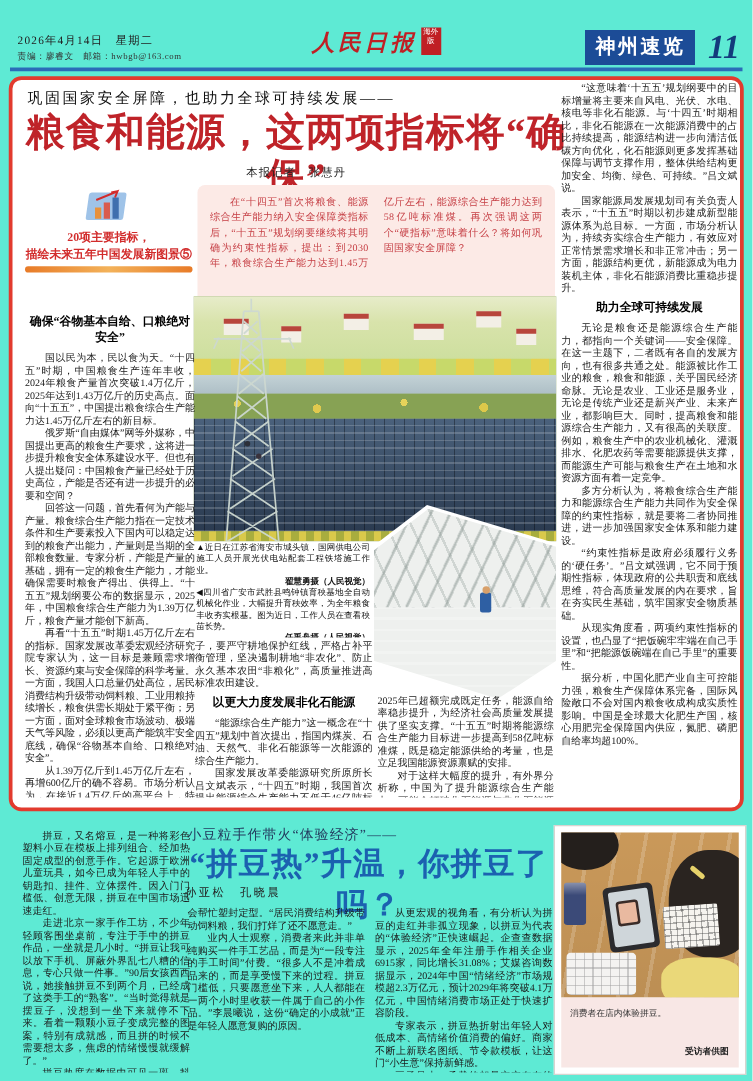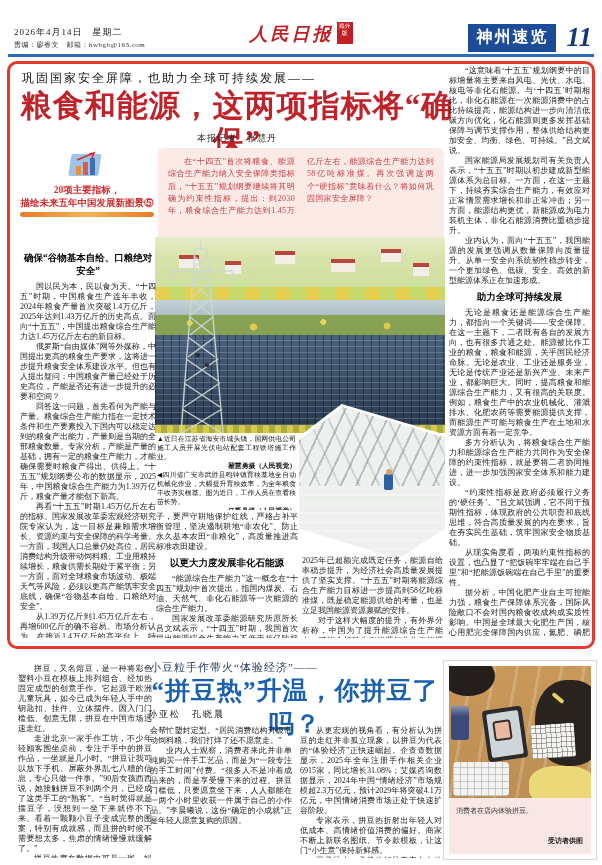--- a/index.html
+++ b/index.html
@@ -1,16 +1,16 @@
 <!DOCTYPE html>
 <html><head>
 <meta charset="utf-8">
 <style>
   html,body{margin:0;padding:0;background:#e9e9e5;}
-  .page{position:relative;width:602px;height:865px;background:#ffffff;margin:0 auto;overflow:hidden;
+  .page{position:relative;width:602px;height:865px;background:#5eead4;margin:0 auto;overflow:hidden;
         font-family:"Liberation Serif","DejaVu Serif",serif;color:#1a1a1a;}
   .abs{position:absolute;}
 
   
   .hdr-date{left:14px;top:26px;font-size:9px;letter-spacing:1px;color:#222;}
   .hdr-editor{left:14px;top:40px;font-size:7px;color:#333;letter-spacing:.5px;}
   .masthead{left:0;top:22px;width:602px;text-align:center;}
   .masthead-name{font-size:18px;font-weight:900;color:#c01f24;font-style:italic;letter-spacing:3px;}
   .ed-box{display:inline-block;vertical-align:top;margin-left:3px;width:16px;height:22px;background:#c01f24;
           color:#fff;font-size:6px;line-height:7px;text-align:center;padding-top:1px;box-sizing:border-box;}
@@ -236,22 +236,21 @@
   </div>
 
   <div class="abs col col3">
     <p class="bp noind">2025年已超额完成既定任务，能源自给率稳步提升，为经济社会高质量发展提供了坚实支撑。“十五五”时期将能源综合生产能力目标进一步提高到58亿吨标准煤，既是稳定能源供给的考量，也是立足我国能源资源禀赋的安排。</p>
     <p class="bp">对于这样大幅度的提升，有外界分析称，中国为了提升能源综合生产能力，可能会打破化石能源与非化石能源利用之间的平衡。</p>
 
   </div>
 
   <div class="abs col col4">
     <p class="bp">“这意味着‘十五五’规划纲要中的目标增量将主要来自风电、光伏、水电、核电等非化石能源。与‘十四五’时期相比，非化石能源在一次能源消费中的占比持续提高，能源结构进一步向清洁低碳方向优化，化石能源则更多发挥基础保障与调节支撑作用，整体供给结构更加安全、均衡、绿色、可持续。”吕文斌说。</p>
-    <p class="bp">国家能源局发展规划司有关负责人表示，“十五五”时期以初步建成新型能源体系为总目标。一方面，在这一主题下，持续夯实综合生产能力，有效应对正常情景需求增长和非正常冲击；另一方面，能源结构更优，新能源成为电力装机主体，非化石能源消费比重稳步提升。</p>
-    <p class="bp">业内认为，面向“十五五”，我国能源的发展更强调从数量保障向质量提升、从单一安全向系统韧性稳步转变，一个更加绿色、低碳、安全、高效的新型能源体系正在加速形成。</p>
+    <p class="bp">国家能源局发展规划司有关负责人表示，“十五五”时期以初步建成新型能源体系为总目标。一方面，市场分析认为，持续夯实综合生产能力，有效应对正常情景需求增长和非正常冲击；另一方面，能源结构更优，新能源成为电力装机主体，非化石能源消费比重稳步提升。</p>
     <div class="subhead">助力全球可持续发展</div>
     <p class="bp">无论是粮食还是能源综合生产能力，都指向一个关键词——安全保障。在这一主题下，二者既有各自的发展方向，也有很多共通之处。能源被比作工业的粮食，粮食和能源，关乎国民经济命脉。无论是农业、工业还是服务业，无论是传统产业还是新兴产业、未来产业，都影响巨大。同时，提高粮食和能源综合生产能力，又有很高的关联度。例如，粮食生产中的农业机械化、灌溉排水、化肥农药等需要能源提供支撑，而能源生产可能与粮食生产在土地和水资源方面有着一定竞争。</p>
     <p class="bp">多方分析认为，将粮食综合生产能力和能源综合生产能力共同作为安全保障的约束性指标，就是要将二者协同推进，进一步加强国家安全体系和能力建设。</p>
     <p class="bp">“约束性指标是政府必须履行义务的‘硬任务’。”吕文斌强调，它不同于预期性指标，体现政府的公共职责和底线思维，符合高质量发展的内在要求，旨在夯实民生基础，筑牢国家安全物质基础。</p>
     <p class="bp">从现实角度看，两项约束性指标的设置，也凸显了“把饭碗牢牢端在自己手里”和“把能源饭碗端在自己手里”的重要性。</p>
     <p class="bp">据分析，中国化肥产业自主可控能力强，粮食生产保障体系完备，国际风险敞口不会对国内粮食收成构成实质性影响。中国是全球最大化肥生产国，核心用肥完全保障国内供应，氮肥、磷肥自给率均超100%。</p>
   </div>
 
   <div class="abs b-kicker">小豆粒手作带火“体验经济”——</div>
   <div class="abs b-title">“拼豆热”升温，你拼豆了吗？</div>

